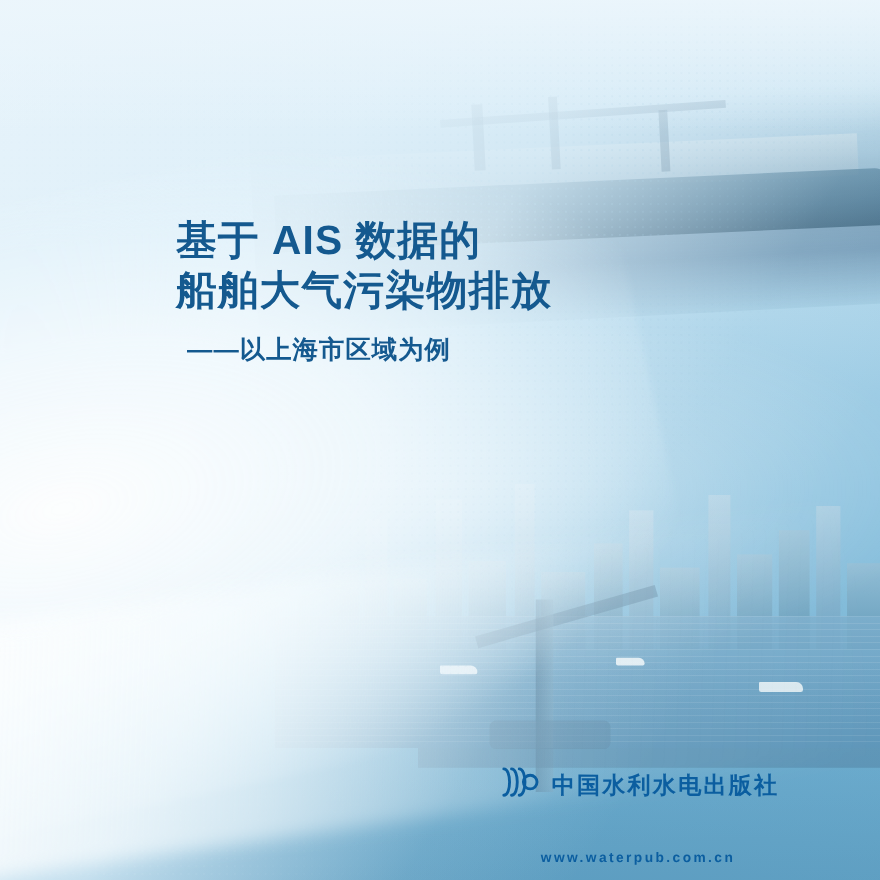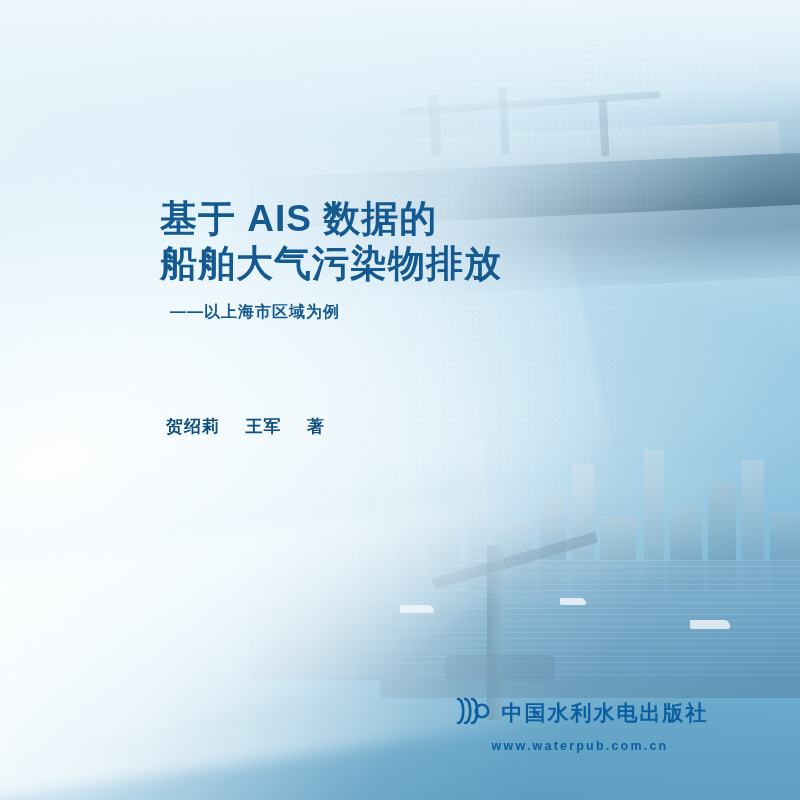--- a/index.html
+++ b/index.html
@@ -226,21 +226,21 @@
     font-size: 37px;
     line-height: 45px;
     font-weight: 700;
     color: #14598f;
     letter-spacing: 1px;
     white-space: nowrap;
   }
   .subtitle {
     margin-top: 16px;
     margin-left: 10px;
-    font-size: 16px;
+    font-size: 23px;
     font-weight: 700;
     color: #14598f;
     letter-spacing: 1px;
   }
   .authors {
     position: absolute;
     left: 166px;
     top: 415px;
     font-size: 17px;
     font-weight: 700;
@@ -251,20 +251,21 @@
 
   
   .publisher {
     position: absolute;
     left: 415px;
     top: 694px;
     width: 330px;
     display: flex;
     flex-direction: column;
     align-items: center;
+    gap: 33px;
   }
   .pub-row {
     display: flex;
     align-items: center;
     gap: 10px;
   }
   .pub-name {
     font-size: 21px;
     font-weight: 700;
     color: #0b5ea0;
@@ -330,27 +331,20 @@
   <div class="wash-curve"></div>
   <div class="wash-streak"></div>
   <div class="top-fade"></div>
 
   <div class="title-block">
     <div class="title-line">基于 AIS 数据的</div>
     <div class="title-line">船舶大气污染物排放</div>
     <div class="subtitle">——以上海市区域为例</div>
   </div>
 
-  <div class="authors">
-    <span>贺绍莉</span>
-    <span class="gap"></span>
-    <span>王军</span>
-    <span class="gap"></span>
-    <span>著</span>
-  </div>
 
   <div class="publisher">
     <div class="pub-row">
       <span>
         <svg width="40" height="34" viewBox="0 0 40 34" aria-hidden="true">
           <g fill="none" stroke="#0b5ea0" stroke-width="2.6" stroke-linecap="round">
             <path d="M6 5 C 13 5, 13 29, 6 29"></path>
             <path d="M13 5 C 20 5, 20 29, 13 29"></path>
             <path d="M20 5 C 27 5, 27 29, 20 29"></path>
           </g>

